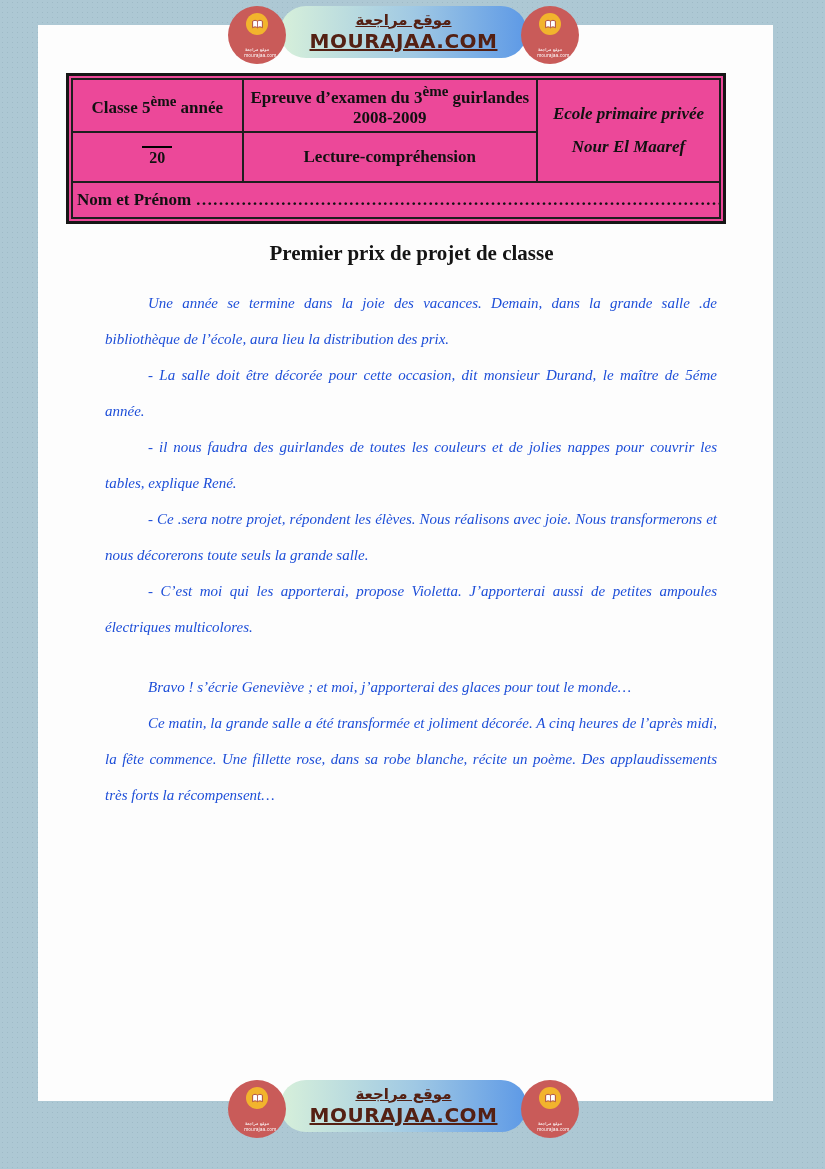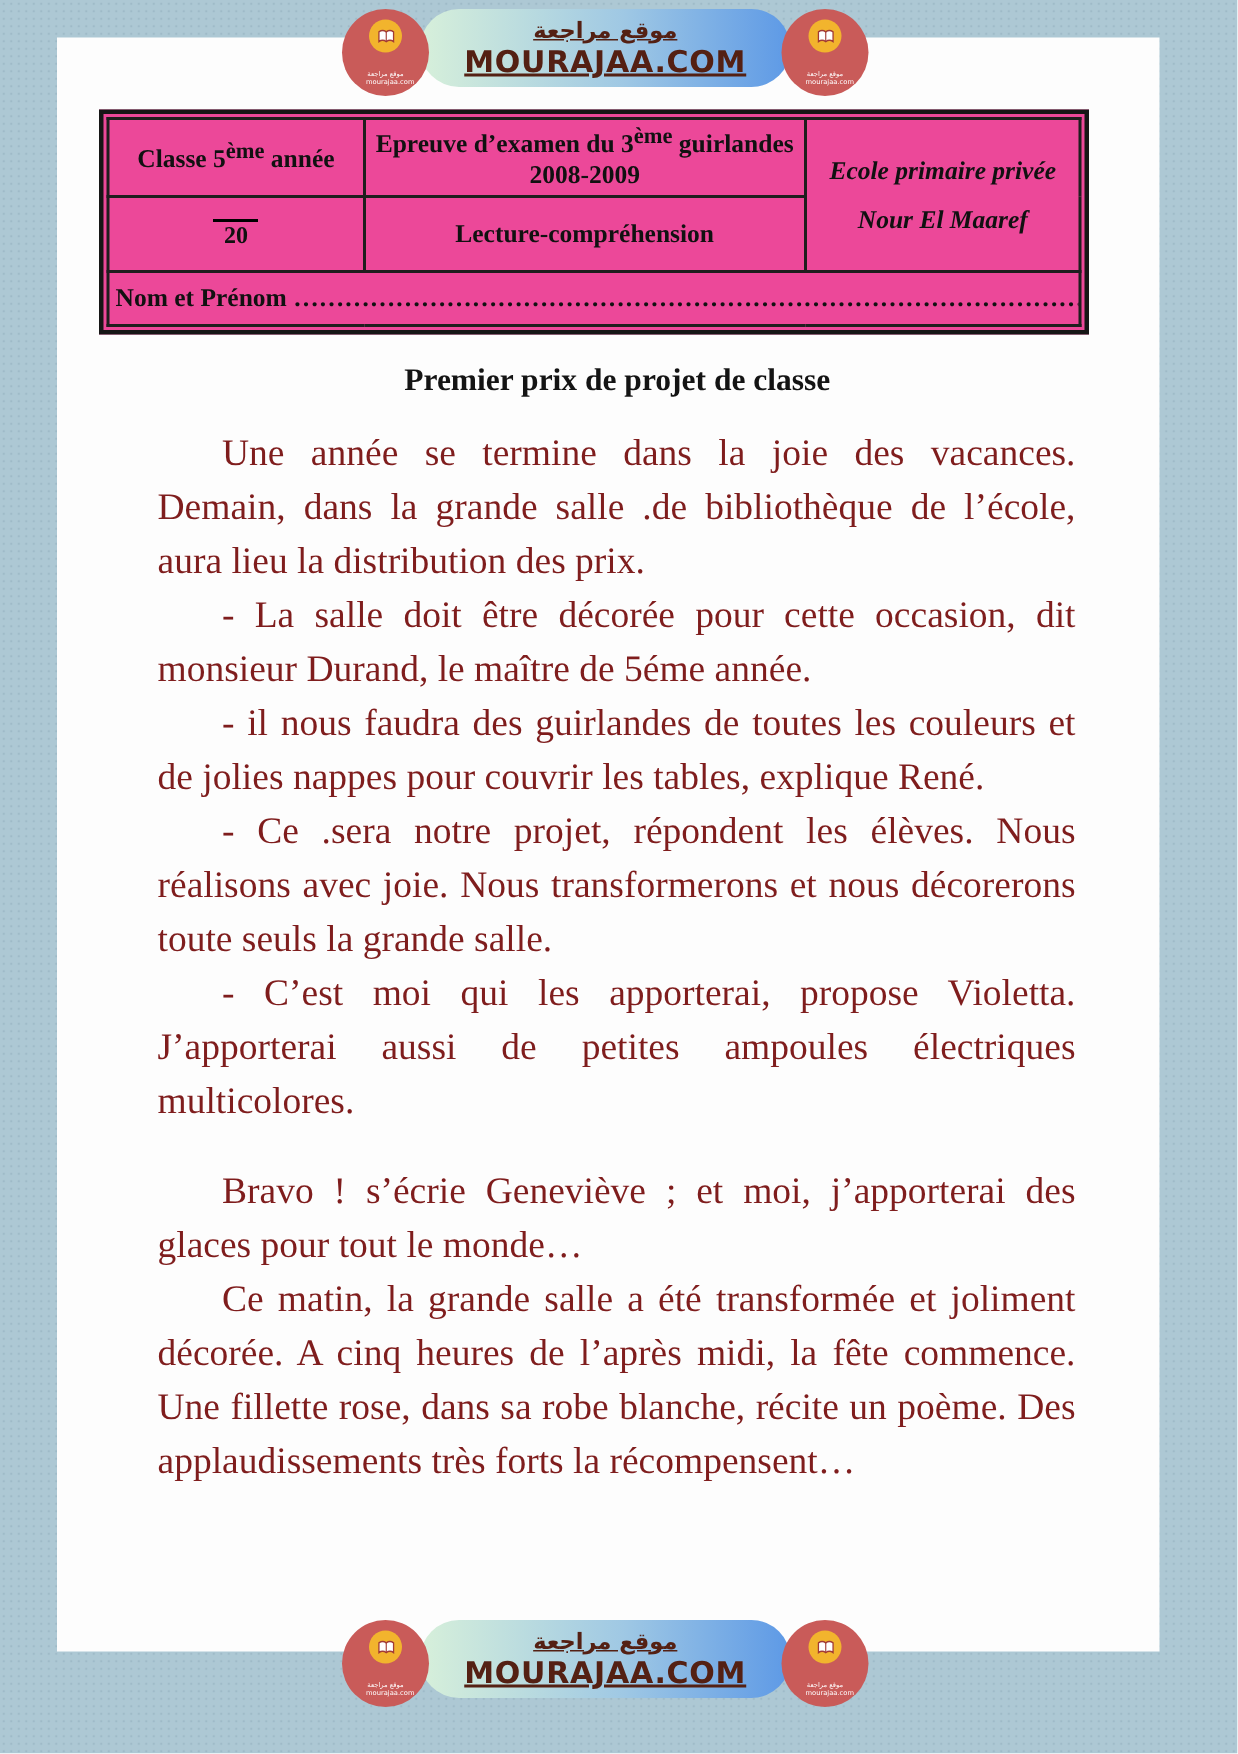--- a/index.html
+++ b/index.html
@@ -49,21 +49,21 @@
   .r3{height:36px;}
   .school{display:flex;flex-direction:column;gap:13px;align-items:center;font-style:italic;}
   .score{display:inline-block;border-top:2px solid #000;padding:1px 7px 0;font-size:16px;}
   td.namecell{text-align:left;padding-left:28px;font-size:17px;white-space:nowrap;overflow:hidden;}
   sup{font-size:15px;}
 
   
   .doc-title{position:absolute;left:6px;top:216px;width:100%;margin:0;
              text-align:center;font-size:21px;font-weight:bold;color:#141414;}
   .body-text{position:absolute;left:67px;top:260px;width:612px;
-             font-size:25px;line-height:36px;color:#7f1d1d;text-align:justify;}
+             font-size:15px;line-height:36px;color:#1d4ed8;text-align:justify;font-style:italic;}
   .body-text p{margin:0;text-indent:43px;}
   .body-text p.gap{margin-top:24px;}
 </style>
 </head>
 <body>
 
 <div class="canvas">
 
   <div class="page">
 

